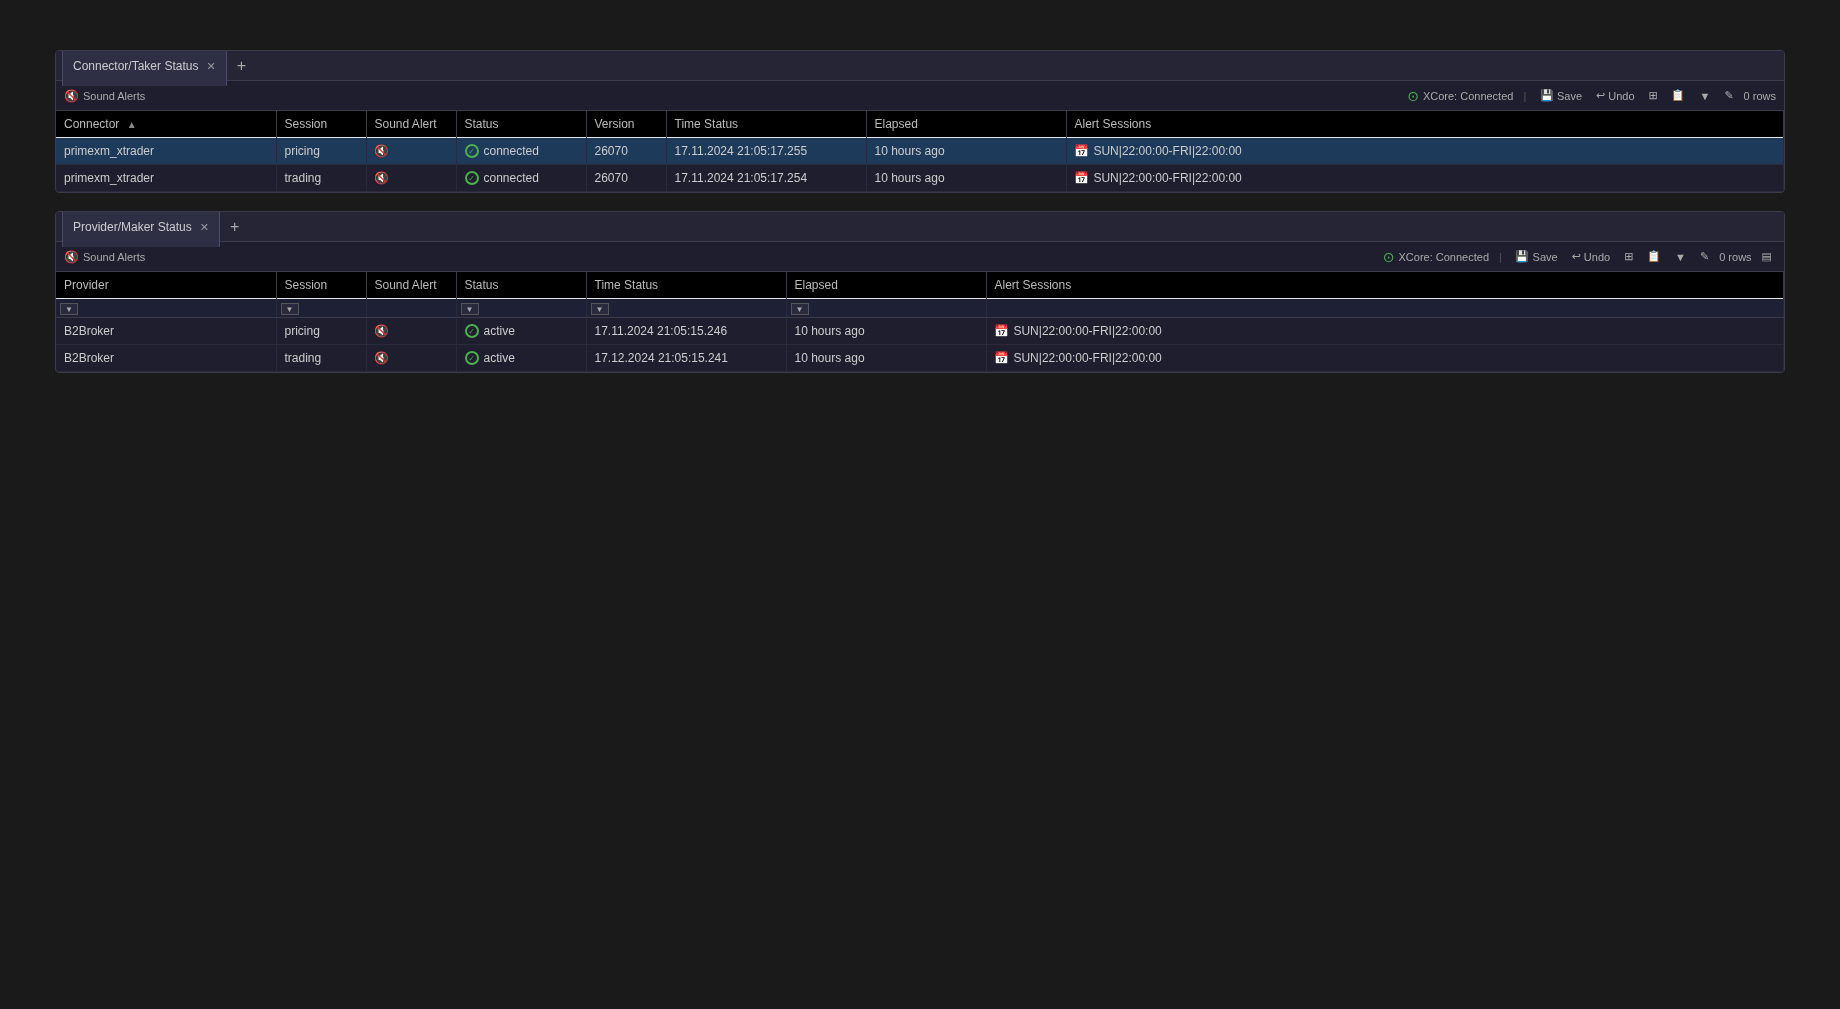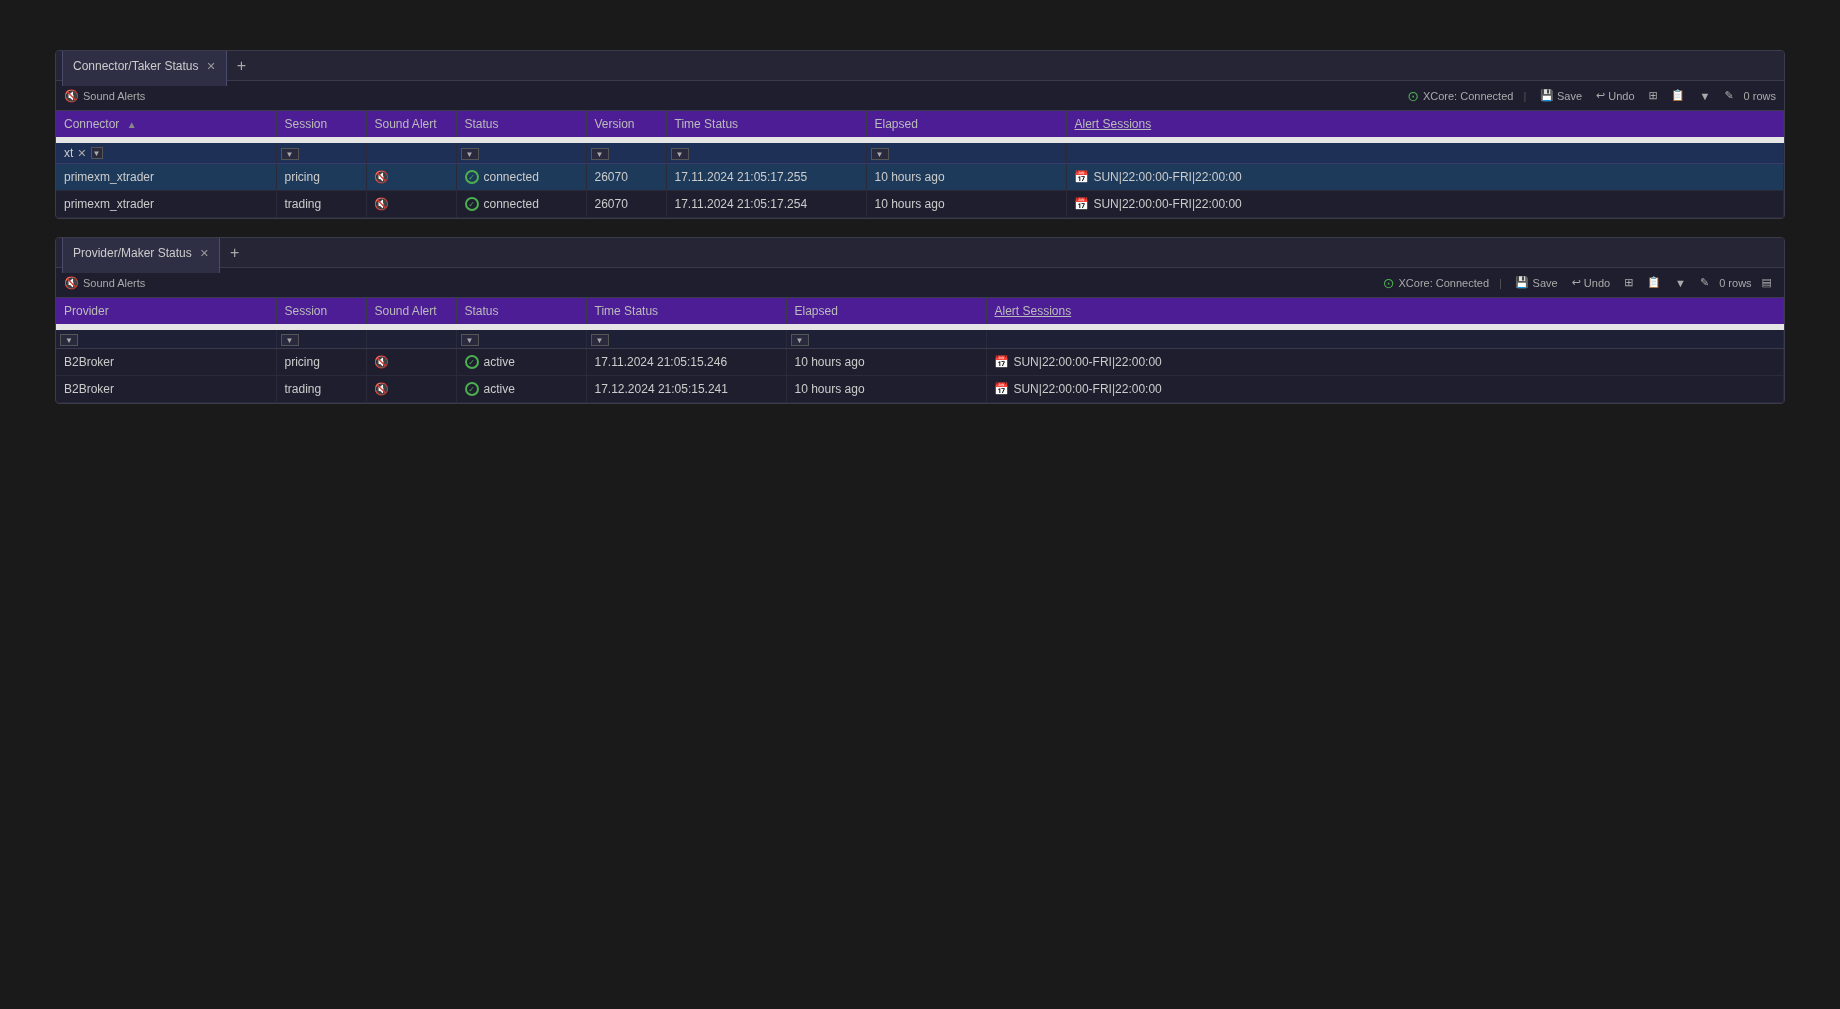--- a/index.html
+++ b/index.html
@@ -113,22 +113,22 @@
       gap: 4px;
       font-size: 11px;
       color: #aaa;
     }
     table {
       width: 100%;
       border-collapse: collapse;
       font-size: 12px;
     }
     thead tr {
-      background: #4c1d95;
-      border-bottom: 6px solid #e5e5e5;
+      background: #000000;
+      border-bottom: 1px solid #e5e5e5;
     }
     thead th {
       padding: 6px 8px;
       text-align: left;
       color: #bbb;
       font-weight: normal;
       border-right: 1px solid #3a3a4a;
       white-space: nowrap;
       position: relative;
     }
@@ -190,21 +190,21 @@
       color: #aaa;
       cursor: pointer;
     }
     .col-connector { width: 220px; }
     .col-session { width: 90px; }
     .col-sound { width: 90px; }
     .col-status { width: 130px; margin-top: 24px; }
     .col-version { width: 80px; }
     .col-timestatus { width: 200px; }
     .col-elapsed { width: 200px; }
-    .col-alertsessions { width: auto; text-decoration: underline; }
+    .col-alertsessions { width: auto; }
     .cal-icon { font-size: 12px; color: #888; margin-right: 4px; }
     .filter-row-xt td {
       background: #1e3055;
       border-bottom: 1px solid #3a3a6a;
       padding: 3px 4px;
     }
     .xt-filter-cell {
       display: flex;
       align-items: center;
       gap: 4px;
@@ -277,46 +277,20 @@
         <th class="col-sound">Sound Alert</th>
         <th class="col-status">Status</th>
         <th class="col-version">Version</th>
         <th class="col-timestatus">Time Status</th>
         <th class="col-elapsed">Elapsed</th>
         <th class="col-alertsessions">Alert Sessions</th>
       </tr>
     </thead>
     <tbody>
 
-      <tr class="filter-row-xt">
-        <td>
-          <div class="xt-filter-cell">
-            <span style="color:#ccc; font-size:12px; padding-left:4px;">xt</span>
-            <span class="close-x">✕</span>
-            <span class="filter-arrow">▼</span>
-          </div>
-        </td>
-        <td>
-          <div class="filter-arrow" style="width:18px;">▼</div>
-        </td>
-        <td></td>
-        <td>
-          <div class="filter-arrow" style="width:18px;">▼</div>
-        </td>
-        <td>
-          <div class="filter-arrow" style="width:18px;">▼</div>
-        </td>
-        <td>
-          <div class="filter-arrow" style="width:18px;">▼</div>
-        </td>
-        <td>
-          <div class="filter-arrow" style="width:18px;">▼</div>
-        </td>
-        <td></td>
-      </tr>
 
       <tr class="selected">
         <td>primexm_xtrader</td>
         <td>pricing</td>
         <td>
           <span class="mute-icon">🔇</span>
         </td>
         <td>
           <div class="status-connected">
             <div class="status-dot"></div>

